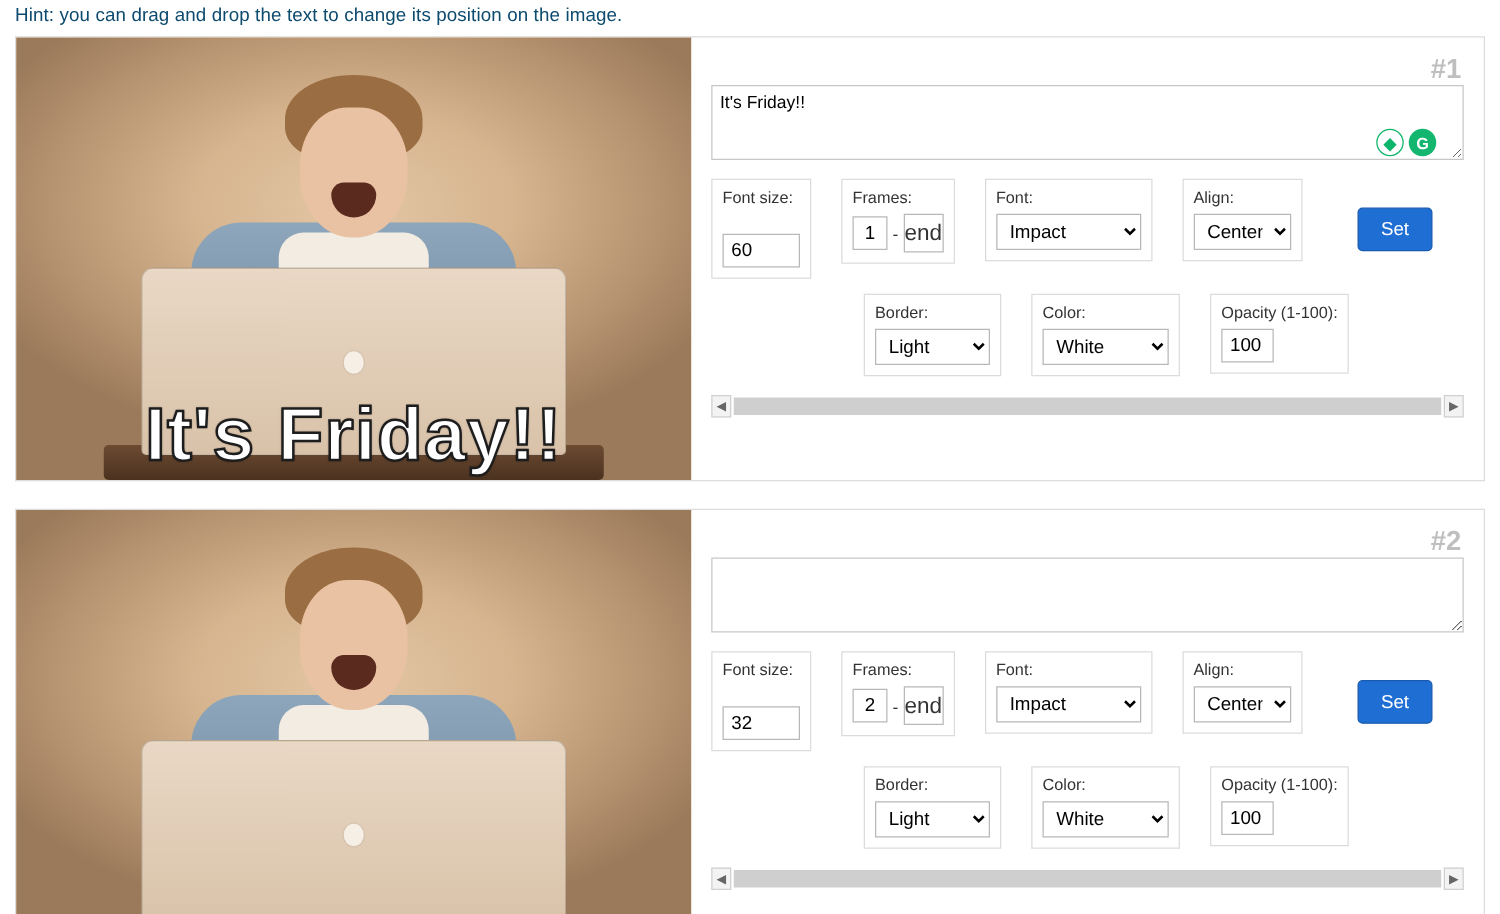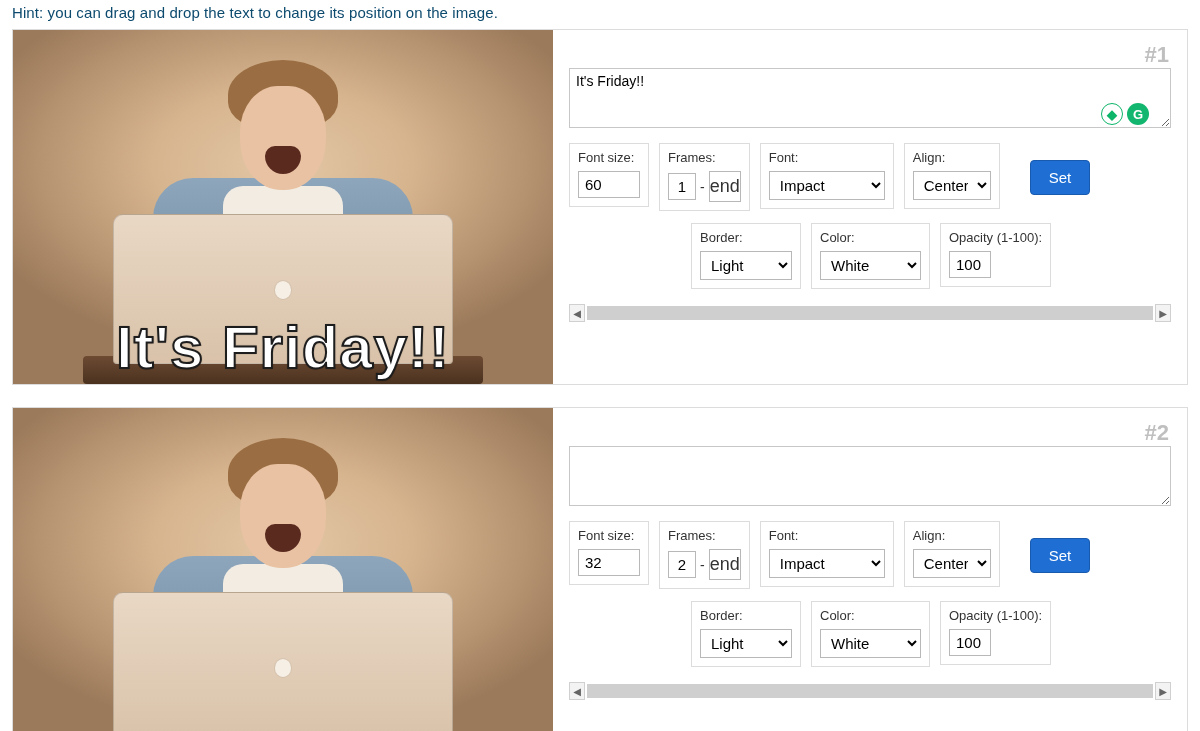--- a/index.html
+++ b/index.html
@@ -166,41 +166,41 @@
     width: 22px; height: 22px;
     border-radius: 50%;
     display: flex; align-items: center; justify-content: center;
     font-size: 13px; font-weight: 700;
   }
   .h-green { background: #fff; border: 1.5px solid #0cb56a; color: #0cb56a; }
   .h-greenfill { background: #12b66e; color: #fff; }
 
   .row {
     display: flex;
-    gap: 10px;
+    gap: 24px;
     margin-top: 12px;
     align-items: flex-start;
   }
   .group {
     border: 1px solid #dcdcdc;
     padding: 6px 8px 8px 8px;
     display: flex;
     flex-direction: column;
     gap: 6px;
   }
   .group .label {
     font-size: 13px;
     color: #333;
   }
   .group input[type=text] {
     border: 1px solid #b8b8b8;
     padding: 4px 6px;
     font-size: 15px;
   }
-  .fs input { width: 62px; }
+  .fs input { width: 62px; margin-top: 16px; }
   .frames .pair { display:flex; align-items:center; gap:4px; }
   .frames input { width: 28px; text-align:center; }
   .frames .endbox { border:1px solid #b8b8b8; padding:4px 0; font-size:18px; }
   select {
     border: 1px solid #b8b8b8;
     padding: 4px 6px;
     font-size: 15px;
     background:#fff;
   }
   .font select { width: 116px; }

